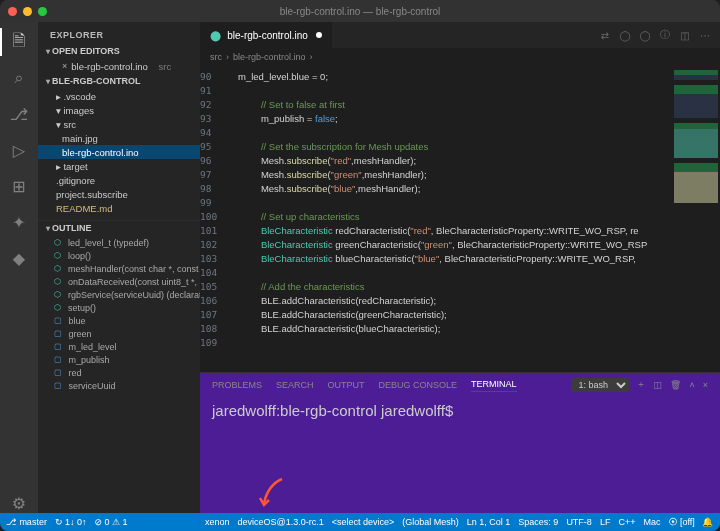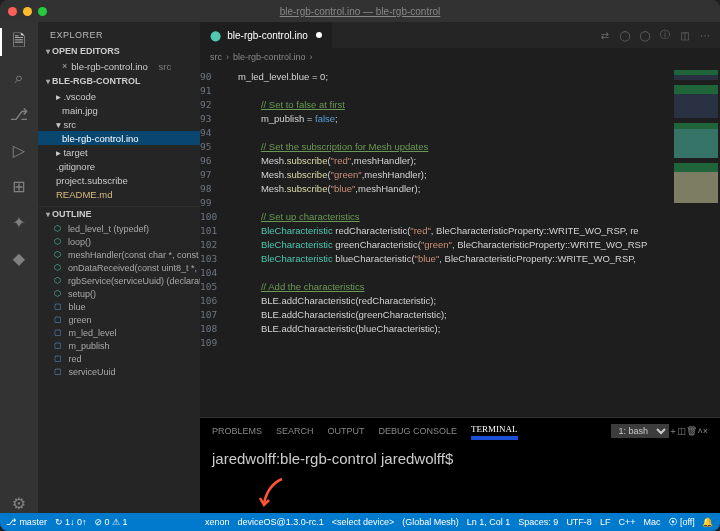--- a/index.html
+++ b/index.html
@@ -4,29 +4,29 @@
   <style>
     * { margin: 0; padding: 0; box-sizing: border-box; font-family: -apple-system, 'SF Pro Text', 'Helvetica Neue', sans-serif; }
     body { background: #1e1e1e; width: 720px; height: 531px; overflow: hidden; color: #ccc; font-size: 10px; position: relative; }
     .window { width: 100%; height: 100%; display: flex; flex-direction: column; border-radius: 8px; overflow: hidden; background: #252526; }
     .titlebar { height: 22px; background: #323233; display: flex; align-items: center; padding: 0 8px; position: relative; }
     .traffic { display: flex; gap: 6px; }
     .traffic-dot { width: 9px; height: 9px; border-radius: 50%; }
     .dot-close { background: #ff5f56; }
     .dot-min { background: #ffbd2e; }
     .dot-max { background: #27c93f; }
-    .title { position: absolute; left: 50%; transform: translateX(-50%); color: #888; font-size: 10px; text-decoration: underline; }
+    .title { position: absolute; left: 50%; transform: translateX(-50%); color: #888; font-size: 10px; }
     .main { flex: 1; display: flex; min-height: 0; }
     .activitybar { width: 38px; background: #333333; display: flex; flex-direction: column; align-items: center; padding-top: 10px; gap: 16px; }
     .activitybar .icon { width: 20px; height: 20px; opacity: 0.5; cursor: pointer; display: flex; align-items: center; justify-content: center; font-size: 16px; color: #ccc; }
     .activitybar .icon.active { opacity: 1; position: relative; }
     .activitybar .icon.active::before { content: ''; position: absolute; left: -9px; top: -4px; bottom: -4px; width: 2px; background: #fff; }
     .activitybar .spacer { flex: 1; }
     .sidebar { width: 162px; background: #252526; display: flex; flex-direction: column; font-size: 9.5px; overflow: hidden; }
-    .sidebar-header { padding: 8px 12px 4px; color: #bbb; font-size: 9px; letter-spacing: 0.5px; }
+    .sidebar-header { padding: 8px 12px 4px; color: #bbb; font-size: 9px; letter-spacing: 0.5px; font-weight: bold; }
     .section-header { padding: 2px 8px; color: #ccc; font-size: 9px; font-weight: 600; display: flex; align-items: center; gap: 2px; cursor: pointer; }
     .chev { font-size: 8px; opacity: 0.8; }
     .tree { padding: 1px 0; }
     .tree-item { padding: 1.5px 6px 1.5px 18px; color: #ccc; white-space: nowrap; overflow: hidden; text-overflow: ellipsis; cursor: pointer; display: flex; align-items: center; gap: 4px; }
     .tree-item.depth1 { padding-left: 24px; }
     .tree-item.active { background: #094771; color: #fff; }
     .tree-item.modified { color: #d7ba7d; }
     .small-icon { font-size: 9px; opacity: 0.8; }
     .outline-list .tree-item { padding-left: 16px; font-size: 9px; color: #aaa; }
     .outline-list .cube { color: #4ec9b0; margin-right: 3px; font-size: 8px; }
@@ -34,32 +34,32 @@
     .editor-area { flex: 1; display: flex; flex-direction: column; min-width: 0; background: #1e1e1e; }
     .tabs { height: 26px; background: #252526; display: flex; align-items: stretch; }
     .tab { display: flex; align-items: center; padding: 0 10px; gap: 6px; background: #1e1e1e; color: #fff; font-size: 10px; cursor: pointer; }
     .tab .dot { width: 6px; height: 6px; border-radius: 50%; background: #fff; margin-left: 2px; }
     .tab-actions { margin-left: auto; display: flex; align-items: center; padding-right: 8px; gap: 6px; color: #888; }
     .tab-actions .ticon { width: 14px; height: 14px; display: flex; align-items: center; justify-content: center; font-size: 10px; cursor: pointer; opacity: 0.7; }
     .breadcrumbs { height: 18px; background: #1e1e1e; display: flex; align-items: center; padding: 0 10px; font-size: 9px; color: #888; gap: 4px; }
     .editor-body { flex: 1; display: flex; position: relative; min-height: 0; overflow: hidden; }
     .gutter { width: 34px; text-align: left; padding: 4px 8px 0 0; color: #6e7681; font-family: Menlo, Consolas, monospace; font-size: 9.5px; line-height: 14px; }
     .code { flex: 1; padding: 4px 0 0 4px; font-family: Menlo, Consolas, monospace; font-size: 9.5px; line-height: 14px; white-space: pre; color: #d4d4d4; overflow: hidden; }
-    .cm { color: #6a9955; text-decoration: underline; }
+    .cm { color: #6a9955; }
     .kw { color: #569cd6; }
     .cls { color: #4ec9b0; }
     .fn { color: #dcdcaa; }
     .str { color: #ce9178; }
     .minimap { width: 50px; background: #1e1e1e; position: relative; }
     .minimap-content { position: absolute; top: 4px; right: 2px; left: 4px; height: 170px; background: linear-gradient(#2a5 0 3%, #346 3% 6%, transparent 6% 9%, #2a5 9% 14%, #346 14% 28%, transparent 28% 31%, #2a5 31% 35%, #4ec9b0 35% 52%, transparent 52% 55%, #2a5 55% 60%, #dcdcaa 60% 78%, transparent 78% 100%); opacity: 0.5; }
-    .panel { height: 96px; background: #000000; border-top: 1px solid #333; display: flex; flex-direction: column; }
+    .panel { height: 141px; background: #4c1d95; border-top: 1px solid #333; display: flex; flex-direction: column; }
     .panel-tabs { display: flex; gap: 14px; padding: 4px 12px; font-size: 9px; color: #888; align-items: center; }
     .panel-tabs .ptab { cursor: pointer; padding: 2px 0; }
-    .panel-tabs .ptab.active { color: #fff; border-bottom: 4px solid #1d4ed8; font-family: Liberation Serif, serif; }
-    .panel-tabs .right { margin-left: auto; display: flex; align-items: center; }
+    .panel-tabs .ptab.active { color: #fff; border-bottom: 1px solid #1d4ed8; }
+    .panel-tabs .right { margin-left: auto; display: flex; gap: 8px; align-items: center; }
     .term-select { background: #3c3c3c; color: #ccc; font-size: 9px; padding: 1px 4px; border: none; }
     .panel-body { flex: 1; padding: 6px 12px; font-family: Menlo, Consolas, monospace; font-size: 15px; color: #ccc; }
     .statusbar { height: 18px; background: #007acc; color: #fff; display: flex; align-items: center; font-size: 9px; padding: 0 6px; gap: 8px; }
     .statusbar .sitem { display: flex; align-items: center; gap: 3px; cursor: pointer; white-space: nowrap; }
     .statusbar .spacer { flex: 1; }
     .arrow-annotation { position: absolute; bottom: 20px; left: 258px; width: 28px; height: 34px; pointer-events: none; z-index: 100; }
     .arrow-annotation svg { width: 100%; height: 100%; }
     .outline-section { flex: 1; overflow: hidden; border-top: 1px solid #2d2d2d; margin-top: 4px; display: flex; flex-direction: column; }
     .outline-list { overflow-y: auto; }
   </style>
@@ -97,22 +97,23 @@
         </div>
       <div class="tree">
         <div class="tree-item depth1"><span class="small-icon">×</span><span>ble-rgb-control.ino</span>&nbsp;<span style="opacity:.5">src</span></div>
       </div>
       <div class="section-header">
           <span class="chev">▾</span>
           <span>BLE-RGB-CONTROL</span>
         </div>
       <div class="tree" id="proj-tree">
           <div class="tree-item depth0">▸ .vscode</div>
+          <div class="tree-item depth0">▾ images</div>
+          <div class="tree-item depth0">▾ src</div>
           <div class="tree-item depth1">  main.jpg</div>
-          <div class="tree-item depth0">▾ src</div>
           <div class="tree-item depth1 active">  ble-rgb-control.ino</div>
           <div class="tree-item depth0">▸ target</div>
           <div class="tree-item depth0">  .gitignore</div>
           <div class="tree-item depth0">  project.subscribe</div>
           <div class="tree-item depth0 modified">  README.md</div>
         </div>
 
       <div class="outline-section">
         <div class="section-header">
             <span class="chev">▾</span>

